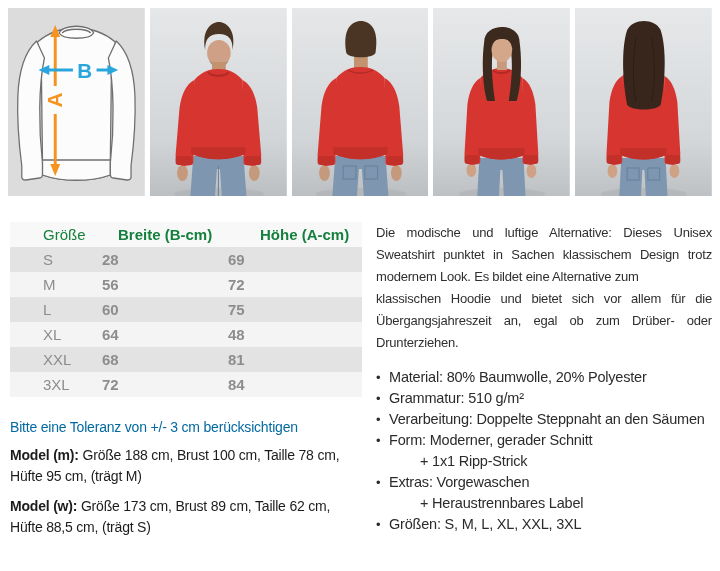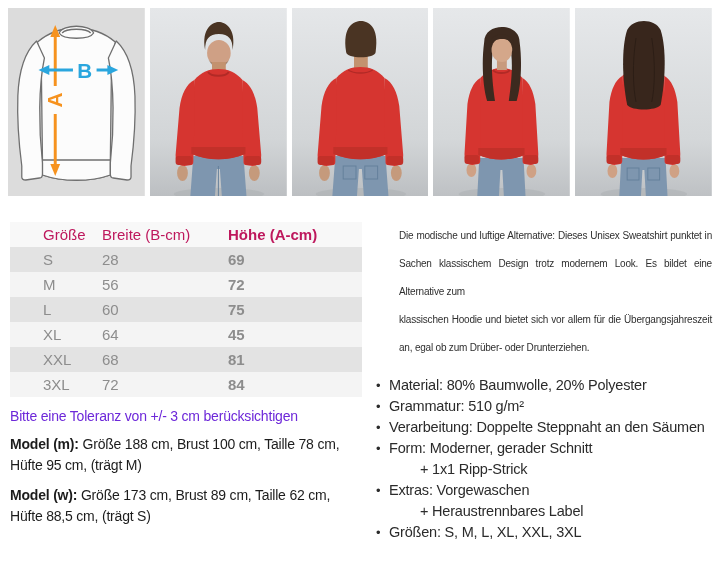--- a/index.html
+++ b/index.html
@@ -15,34 +15,34 @@
   .cell svg { display:block; width:100%; height:100%; }
 
   
   .content { display:flex; margin-top:26px; align-items:flex-start; }
   .left  { width:352px; margin-left:10px; flex:none; }
   .right { width:336px; margin-left:14px; flex:none; color:#2f2f2f; }
 
   
   .sizetable { width:352px; font-size:15px; color:#8d8d8d; }
   .trow { display:flex; height:25px; align-items:center; }
-  .trow.head { background:#f8f8f8; color:#be185d; }
+  .trow.head { background:#f8f8f8; color:#15803d;gap:16px; }
   .trow.dark { background:#e3e3e3; }
   .trow.light{ background:#f4f4f4; }
   .trow .c1 { flex:0 0 92px; padding-left:33px; }
-  .trow .c2 { flex:0 0 126px; }
+  .trow .c2 { flex:0 0 126px;font-weight:bold; }
   .trow .c3 { flex:1 1 auto;font-weight:bold; }
 
-  .note { margin-top:11px; font-size:14px; letter-spacing:-0.2px; color:#6d28d9; }
+  .note { margin-top:22px; font-size:14px; letter-spacing:-0.2px; color:#0369a1; }
 
   .model-block { margin-top:10px; font-size:14px; letter-spacing:-0.2px; line-height:20.5px; color:#1c1c1c; }
   .model-block b { font-weight:bold; }
 
   
-  .descr { font-size:10px; letter-spacing:-0.2px; line-height:28px; text-align:justify;margin-left:23px; }
+  .descr { font-size:13px; letter-spacing:-0.2px; line-height:22px; text-align:justify; }
   .features { margin-top:13px; font-size:14.5px; letter-spacing:-0.2px; color:#2b2b2b; }
   .fline { display:flex; line-height:21px; }
   .fline .marker { flex:0 0 13px; font-size:13px; }
   .fline.cont { padding-left:44px;text-align:center; }
 
   
   .lblB { font:bold 21px "Liberation Sans", sans-serif; fill:#2aa6de; }
   .lblA { font:bold 21px "Liberation Sans", sans-serif; fill:#f6921e; }
 </style>
 </head>
@@ -223,21 +223,21 @@
         <div class="c3">72</div>
       </div>
       <div class="trow dark">
         <div class="c1">L</div>
         <div class="c2">60</div>
         <div class="c3">75</div>
       </div>
       <div class="trow light">
         <div class="c1">XL</div>
         <div class="c2">64</div>
-        <div class="c3">45</div>
+        <div class="c3">48</div>
       </div>
       <div class="trow dark">
         <div class="c1">XXL</div>
         <div class="c2">68</div>
         <div class="c3">81</div>
       </div>
       <div class="trow light">
         <div class="c1">3XL</div>
         <div class="c2">72</div>
         <div class="c3">84</div>

